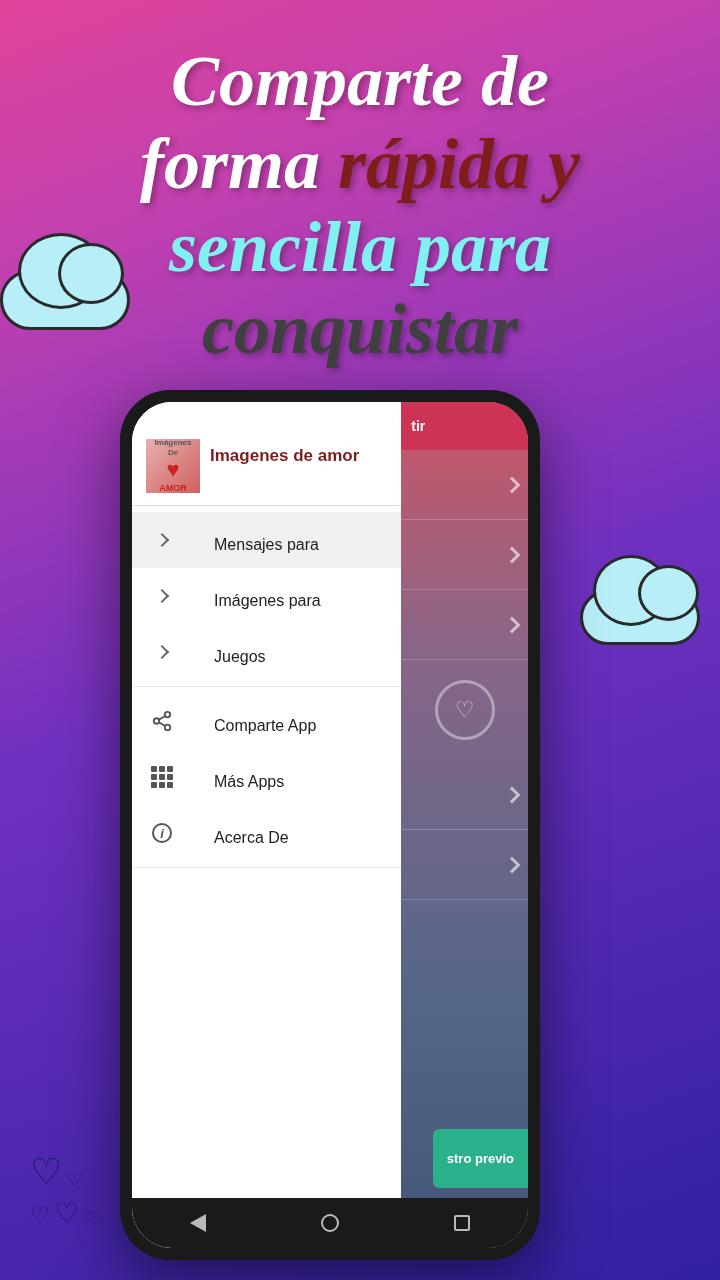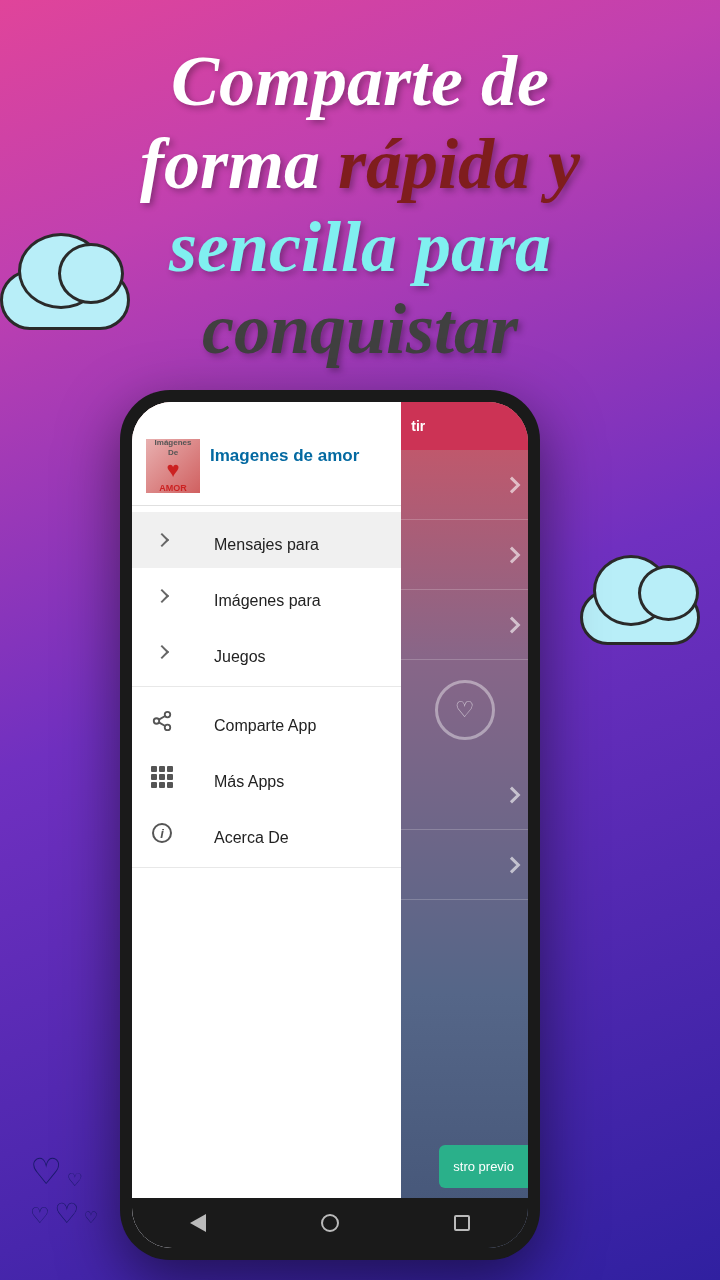--- a/index.html
+++ b/index.html
@@ -199,21 +199,21 @@
       line-height: 1.2;
       text-align: center;
     }
     .app-icon-heart {
       font-size: 22px;
       color: #cc2222;
     }
     .drawer-title {
       font-size: 17px;
       font-weight: 600;
-      color: #0369a1;
+      color: #7f1d1d;
     }
 
     
     .drawer-menu {
       flex: 1;
       overflow-y: auto;
     }
     .menu-section {
       border-bottom: 1px solid #e8e8e8;
       padding: 6px 0;
@@ -325,22 +325,22 @@
     }
 
     
     .teal-btn {
       position: absolute;
       bottom: 60px;
       right: 0;
       background: #2ab08a;
       color: white;
       font-size: 13px;
-      font-weight: 400;
-      padding: 14px 14px;
+      font-weight: 700;
+      padding: 22px 14px;
       border-radius: 6px 0 0 6px;
       z-index: 40;
     }
 
     
     .grid-icon {
       display: grid;
       grid-template-columns: repeat(3, 6px);
       grid-template-rows: repeat(3, 6px);
       gap: 2px;

